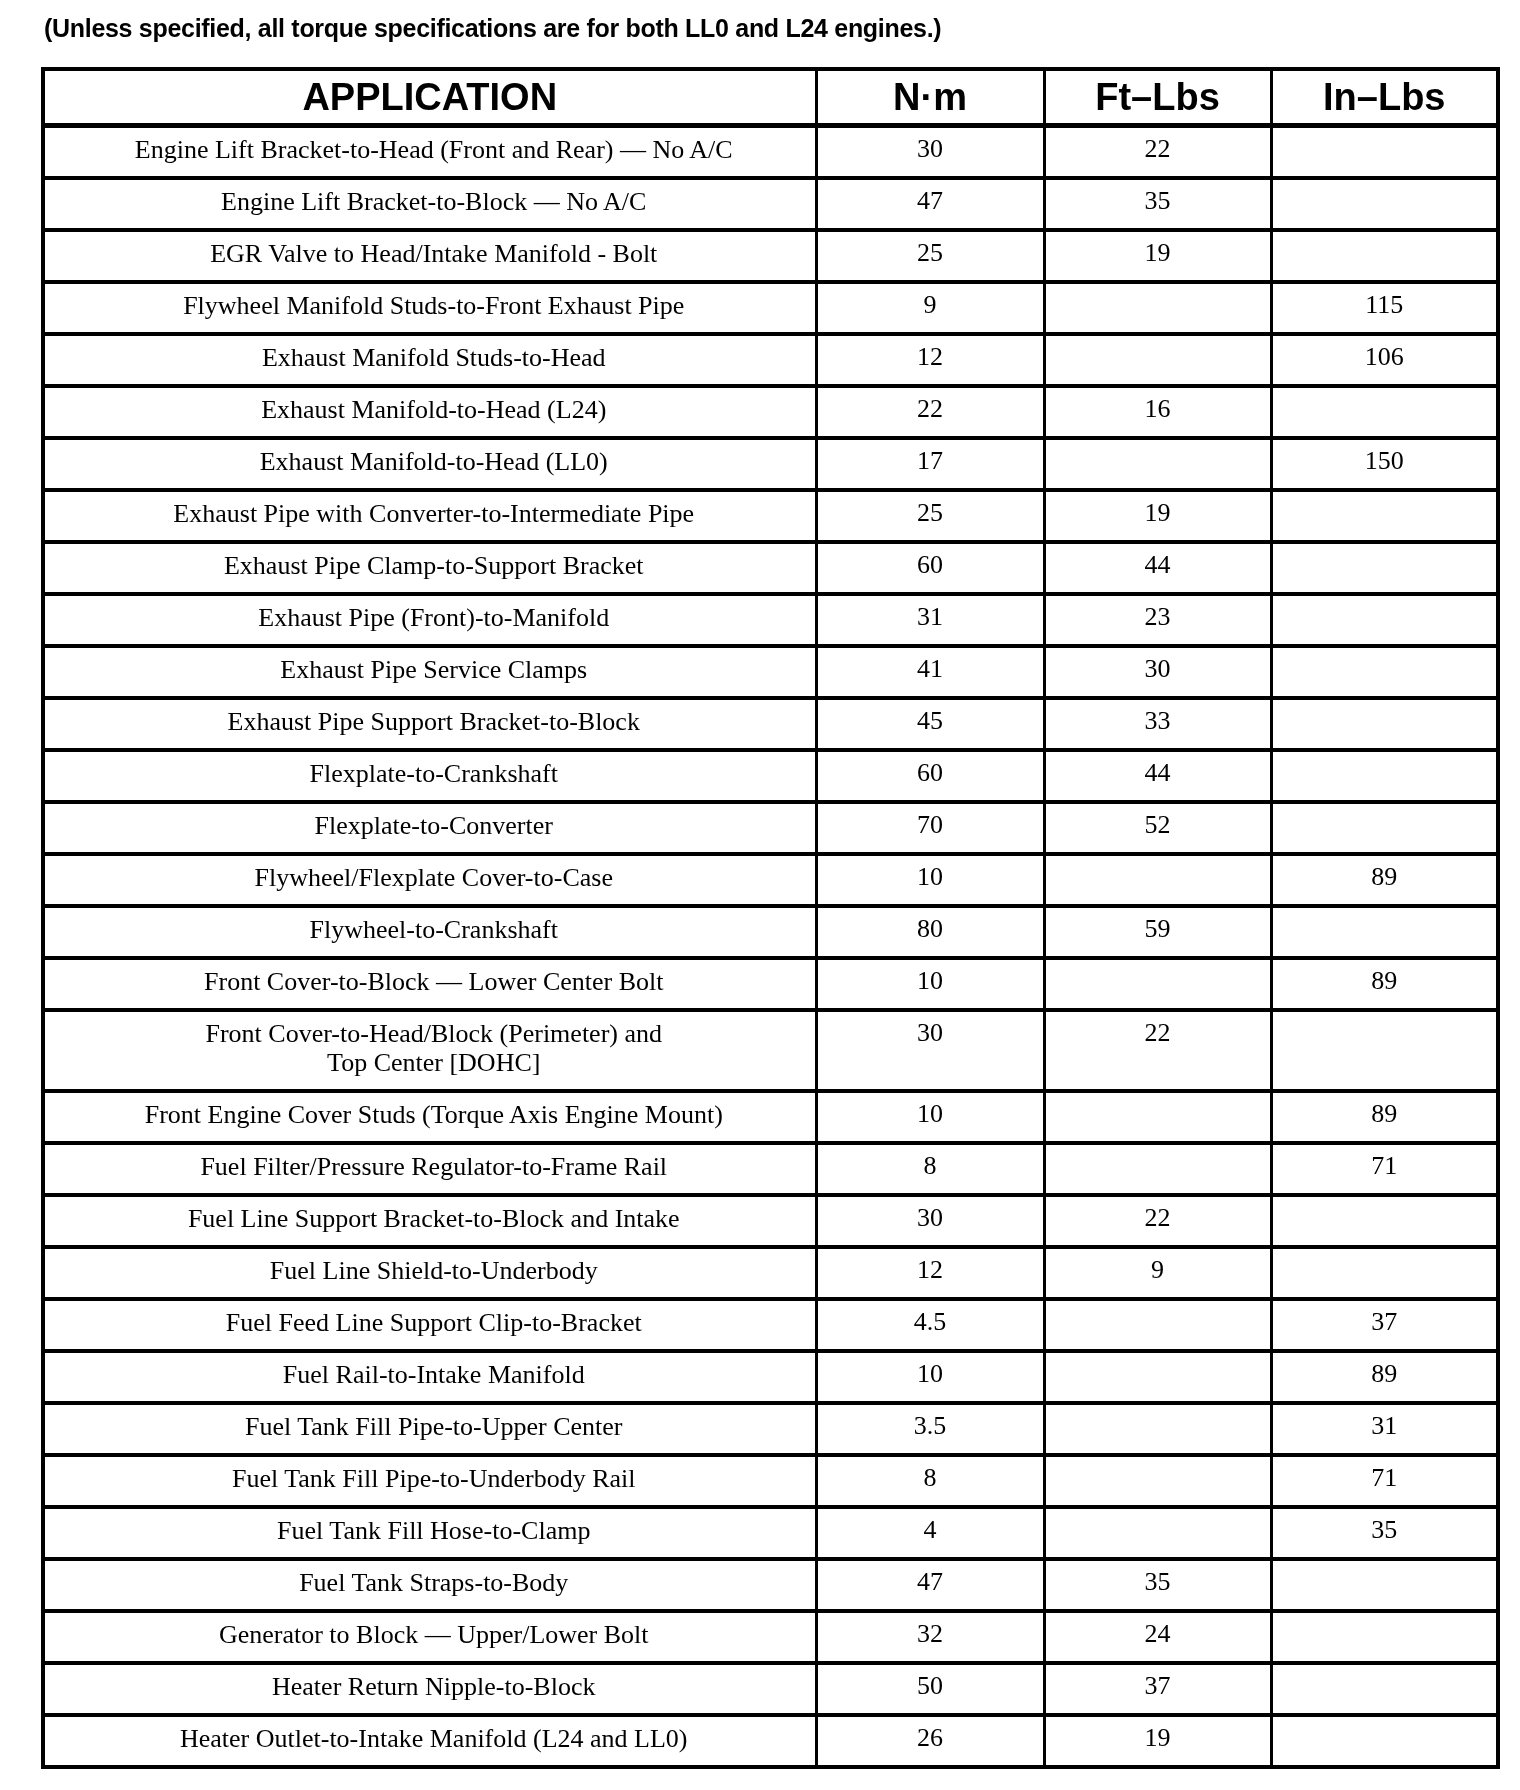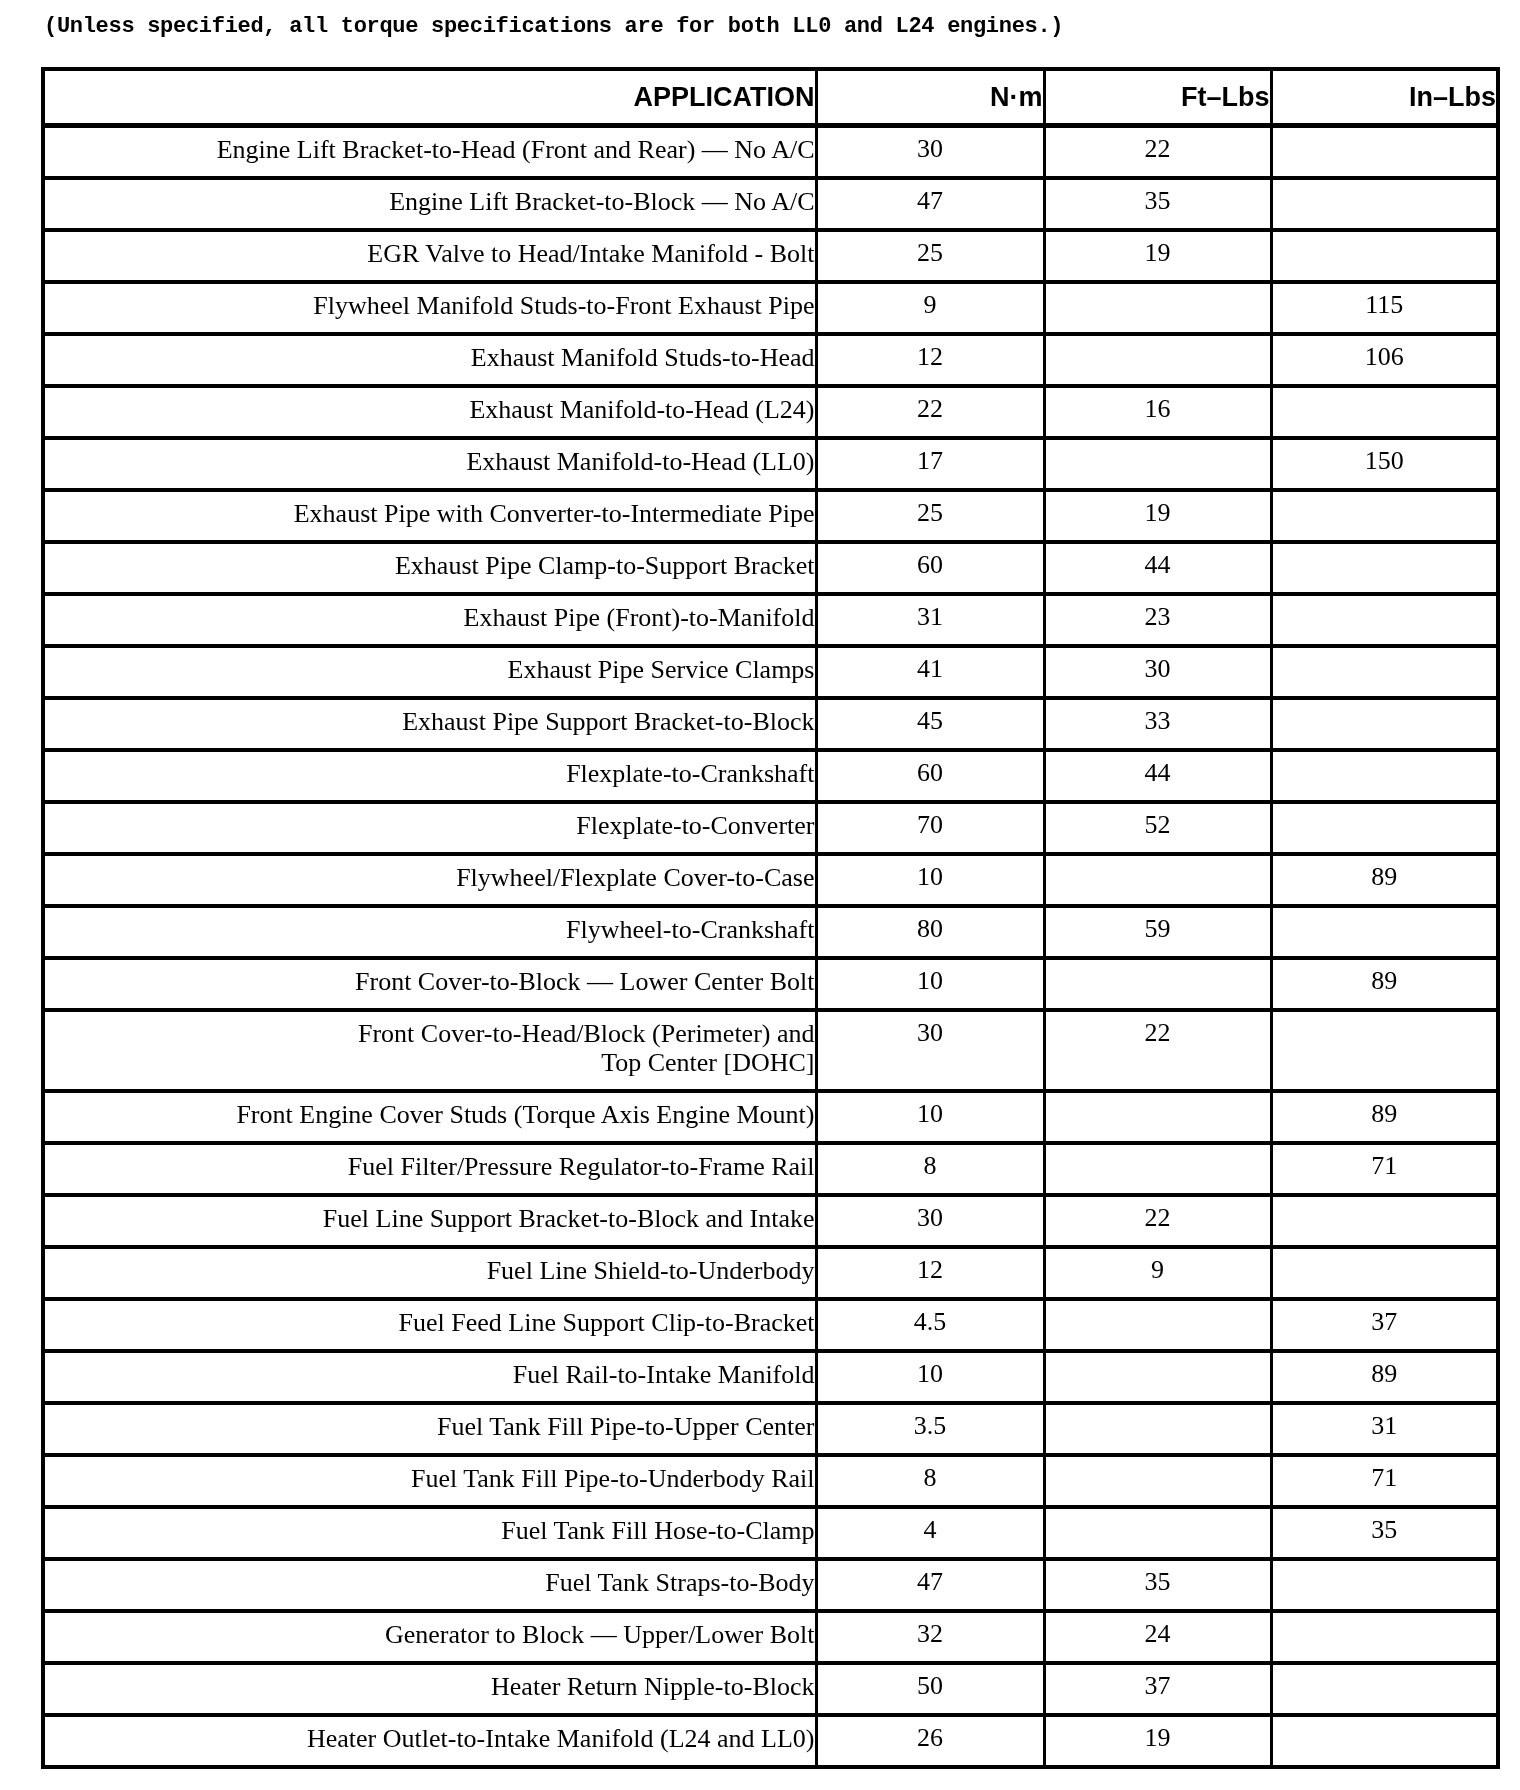--- a/index.html
+++ b/index.html
@@ -1,45 +1,45 @@
 <!DOCTYPE html>
 <html><head>
 <meta charset="utf-8">
 <style>
   html, body { margin: 0; padding: 0; background: #ffffff; }
   body { width: 1520px; height: 1790px; position: relative; overflow: hidden; color: #000; }
   .note {
     position: absolute; left: 44px; top: 14px;
-    font-family: Liberation Mono, monospace; font-weight: bold; font-size: 22px;
+    font-family: Liberation Sans, sans-serif; font-weight: bold; font-size: 25px;
     letter-spacing: -0.3px;
   }
   table.spec {
     position: absolute; left: 41px; top: 67px;
     width: 1455px; border-collapse: collapse;
     border: 4px solid #000;
     table-layout: fixed;
   }
   table.spec col.c-app { width: 773px; }
   table.spec col.c-nm { width: 228px; }
   table.spec col.c-ft { width: 227px; }
   table.spec col.c-in { width: 227px; }
   table.spec th {
     height: 52px;
-    font-family: "Liberation Sans", sans-serif; font-weight: bold; font-size: 27px;
+    font-family: "Liberation Sans", sans-serif; font-weight: bold; font-size: 38px;
     border: 3px solid #000; border-bottom: 5px solid #000;
-    text-align: right; vertical-align: middle; padding: 0;
+    text-align: center; vertical-align: middle; padding: 0;
   }
   table.spec td {
     border-left: 3px solid #000; border-right: 3px solid #000;
     border-top: 4px solid #000; border-bottom: 4px solid #000;
     font-family: "Liberation Serif", serif; font-size: 26px;
     height: 41px; padding: 0; vertical-align: top;
     line-height: 29px;
   }
-  table.spec td.app { padding: 7px 0 0 8px; text-align: right; }
+  table.spec td.app { padding: 7px 0 0 8px; text-align: center; }
   table.spec td.num { text-align: center; padding-top: 6px; }
   table.spec tr.tall td { height: 70px; }
 </style>
 </head>
 <body>
 
 <div class="note">(Unless specified, all torque specifications are for both LL0 and L24 engines.)</div>
 
 <table class="spec">
   <colgroup>

